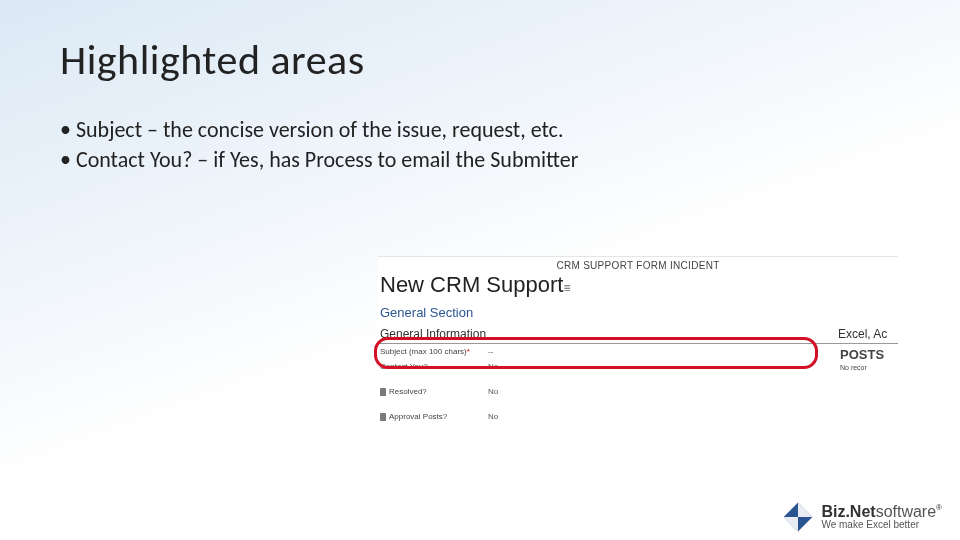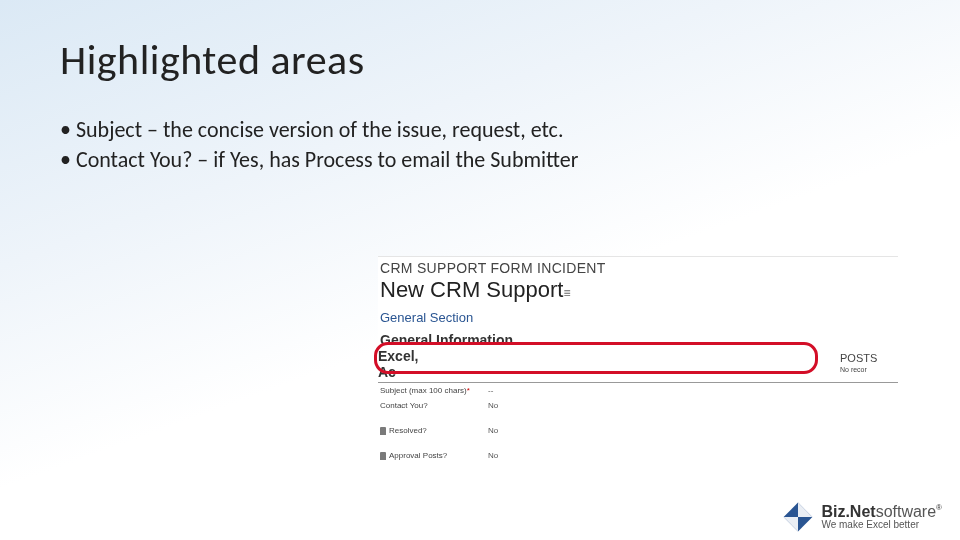--- a/index.html
+++ b/index.html
@@ -38,25 +38,26 @@
     left: 378px;
     top: 256px;
     width: 520px;
     background: #fff;
     font-family: "Segoe UI", Arial, sans-serif;
     font-size: 9px;
     color: #555;
     border-top: 1px solid #e5e5e5;
   }
   .crm-breadcrumb {
-    font-size: 14px;
+    font-size: 10px;
     letter-spacing: 0.3px;
     color: #444;
     padding: 3px 2px 0 2px;
     text-transform: uppercase;
+    text-align: center;
   }
   .crm-title {
     font-size: 22px;
     font-weight: 300;
     color: #222;
     padding: 1px 2px 5px 2px;
     display: flex;
     align-items: baseline;
   }
   .crm-title-caret {
@@ -66,26 +67,25 @@
     font-size: 13px;
     font-weight: 400;
     color: #2a5592;
     padding: 2px 2px 5px 2px;
   }
   .crm-row-wrap {
     position: relative;
   }
   .crm-subhead {
     display: flex;
-    font-size: 14px;
-    font-weight: 700;
+    font-size: 12px;
+    font-weight: 400;
     color: #333;
     border-bottom: 1px solid #999;
     padding: 2px 0;
-    flex-direction: column;
   }
   .crm-subhead .left { flex: 1; padding-left: 2px; }
   .crm-subhead .right { width: 60px; text-align: left; }
   .crm-fields {
     font-size: 8px;
     color: #555;
   }
   .crm-field {
     display: flex;
     padding: 3px 0;
@@ -105,23 +105,23 @@
   }
   .crm-posts {
     position: absolute;
     right: 2px;
     top: 22px;
     width: 56px;
     font-size: 7px;
     color: #444;
   }
   .crm-posts .pheader {
-    font-weight: 400;
+    font-weight: 700;
     margin-bottom: 2px;
-    font-size: 11px;
+    font-size: 13px;
   }
   .highlight-ring {
     position: absolute;
     border: 3px solid #d30e27;
     border-radius: 14px;
     pointer-events: none;
   }
   .footer-logo {
     position: absolute;
     right: 18px;

